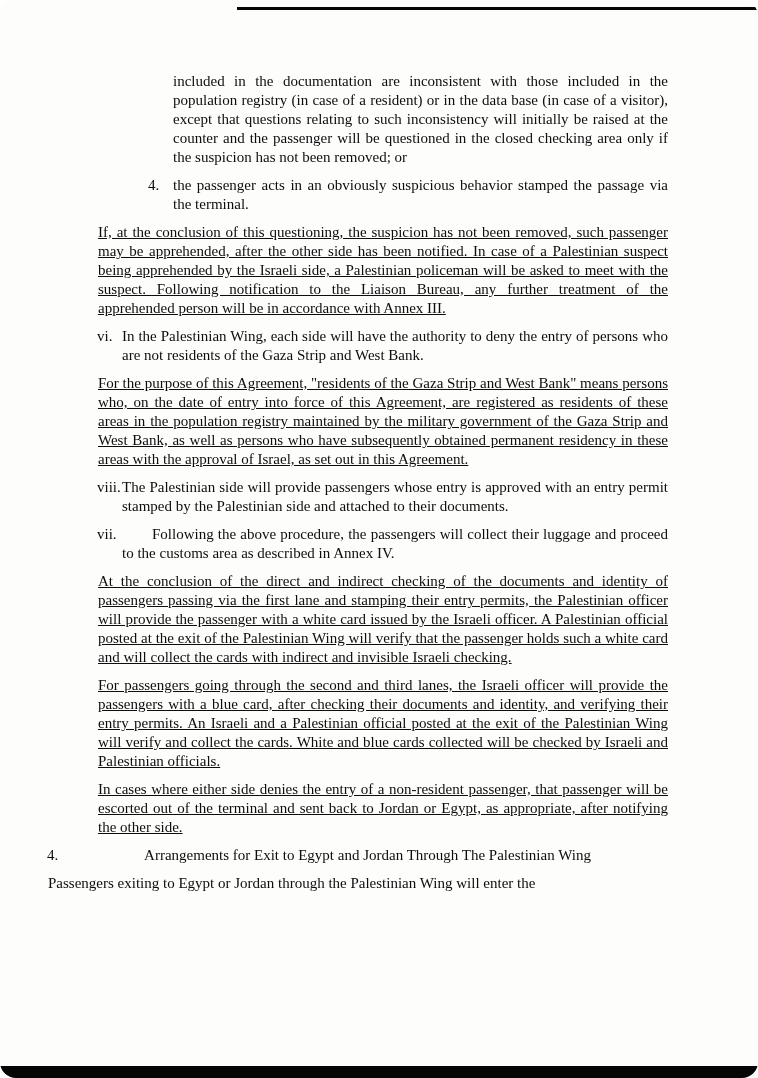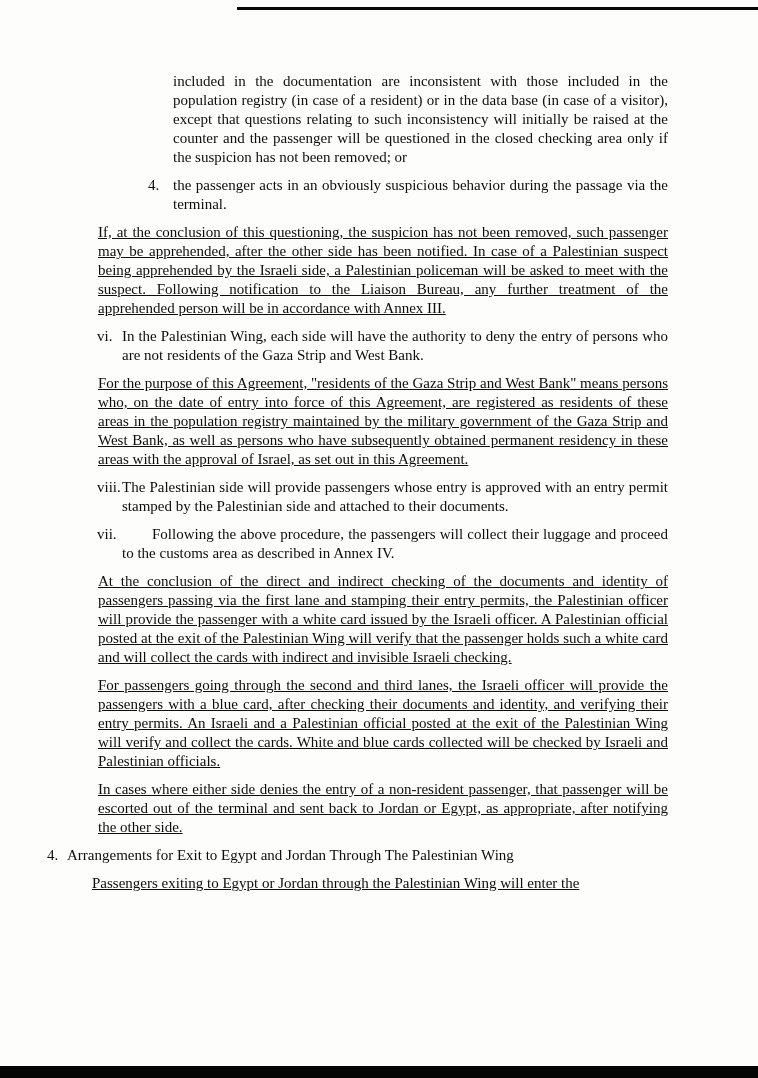--- a/index.html
+++ b/index.html
@@ -10,45 +10,46 @@
   .page {
     position: relative;
     width: 758px;
     height: 1078px;
     background: #fdfdfc;
     font-family: "Liberation Serif", "DejaVu Serif", serif;
     font-size: 15px;
     line-height: 19px;
     color: #0d0d0d;
     overflow: hidden;
+    border-radius: 16px;
   }
   .content {
     position: absolute;
     top: 72px;
     left: 0;
     right: 90px;
   }
   .block {
     margin-bottom: 9px;
     text-align: justify;
   }
-  .ml1 { margin-left: 92px; text-decoration: underline; }
+  .ml1 { margin-left: 48px; }
   .ml2 { margin-left: 98px; text-decoration: underline; }
   .ml4 { margin-left: 173px; }
 
   .li { display: flex; }
   .li .marker { flex: 0 0 25px; }
   .li.num { margin-left: 148px; }
   .li.rom { margin-left: 97px; font-family: Liberation Serif, serif; }
   .li .li-text { flex: 1; text-align: justify; }
   .li .li-text.tab { text-indent: 30px; }
 
   .heading { margin-left: 47px; display: flex; }
   .heading .marker { flex: 0 0 20px; }
-  .heading .li-text { flex: 1; text-align: left; }
+  .heading .li-text { flex: 1; text-align: center; }
 
   .single { text-align: left; }
 
   .page-number {
     position: absolute;
     top: 1008px;
     left: 0;
     right: 60px;
     text-align: center;
   }
@@ -75,21 +76,21 @@
 <div class="page">
 
   <div class="scan-top"></div>
 
   <div class="content">
 
     <div class="block ml4">included in the documentation are inconsistent with those included in the population registry (in case of a resident) or in the data base (in case of a visitor), except that questions relating to such inconsistency will initially be raised at the counter and the passenger will be questioned in the closed checking area only if the suspicion has not been removed; or</div>
 
     <div class="block li num">
       <span class="marker">4.</span>
-      <span class="li-text">the passenger acts in an obviously suspicious behavior during the passage via the terminal.</span>
+      <span class="li-text">the passenger acts in an obviously suspicious behavior stamped the passage via the terminal.</span>
     </div>
 
     <div class="block ml2">If, at the conclusion of this questioning, the suspicion has not been removed, such passenger may be apprehended, after the other side has been notified. In case of a Palestinian suspect being apprehended by the Israeli side, a Palestinian policeman will be asked to meet with the suspect. Following notification to the Liaison Bureau, any further treatment of the apprehended person will be in accordance with Annex III.</div>
 
     <div class="block li rom">
       <span class="marker">vi.</span>
       <span class="li-text">In the Palestinian Wing, each side will have the authority to deny the entry of persons who are not residents of the Gaza Strip and West Bank.</span>
     </div>
 
     <div class="block ml2">For the purpose of this Agreement, "residents of the Gaza Strip and West Bank" means persons who, on the date of entry into force of this Agreement, are registered as residents of these areas in the population registry maintained by the military government of the Gaza Strip and West Bank, as well as persons who have subsequently obtained permanent residency in these areas with the approval of Israel, as set out in this Agreement.</div>

